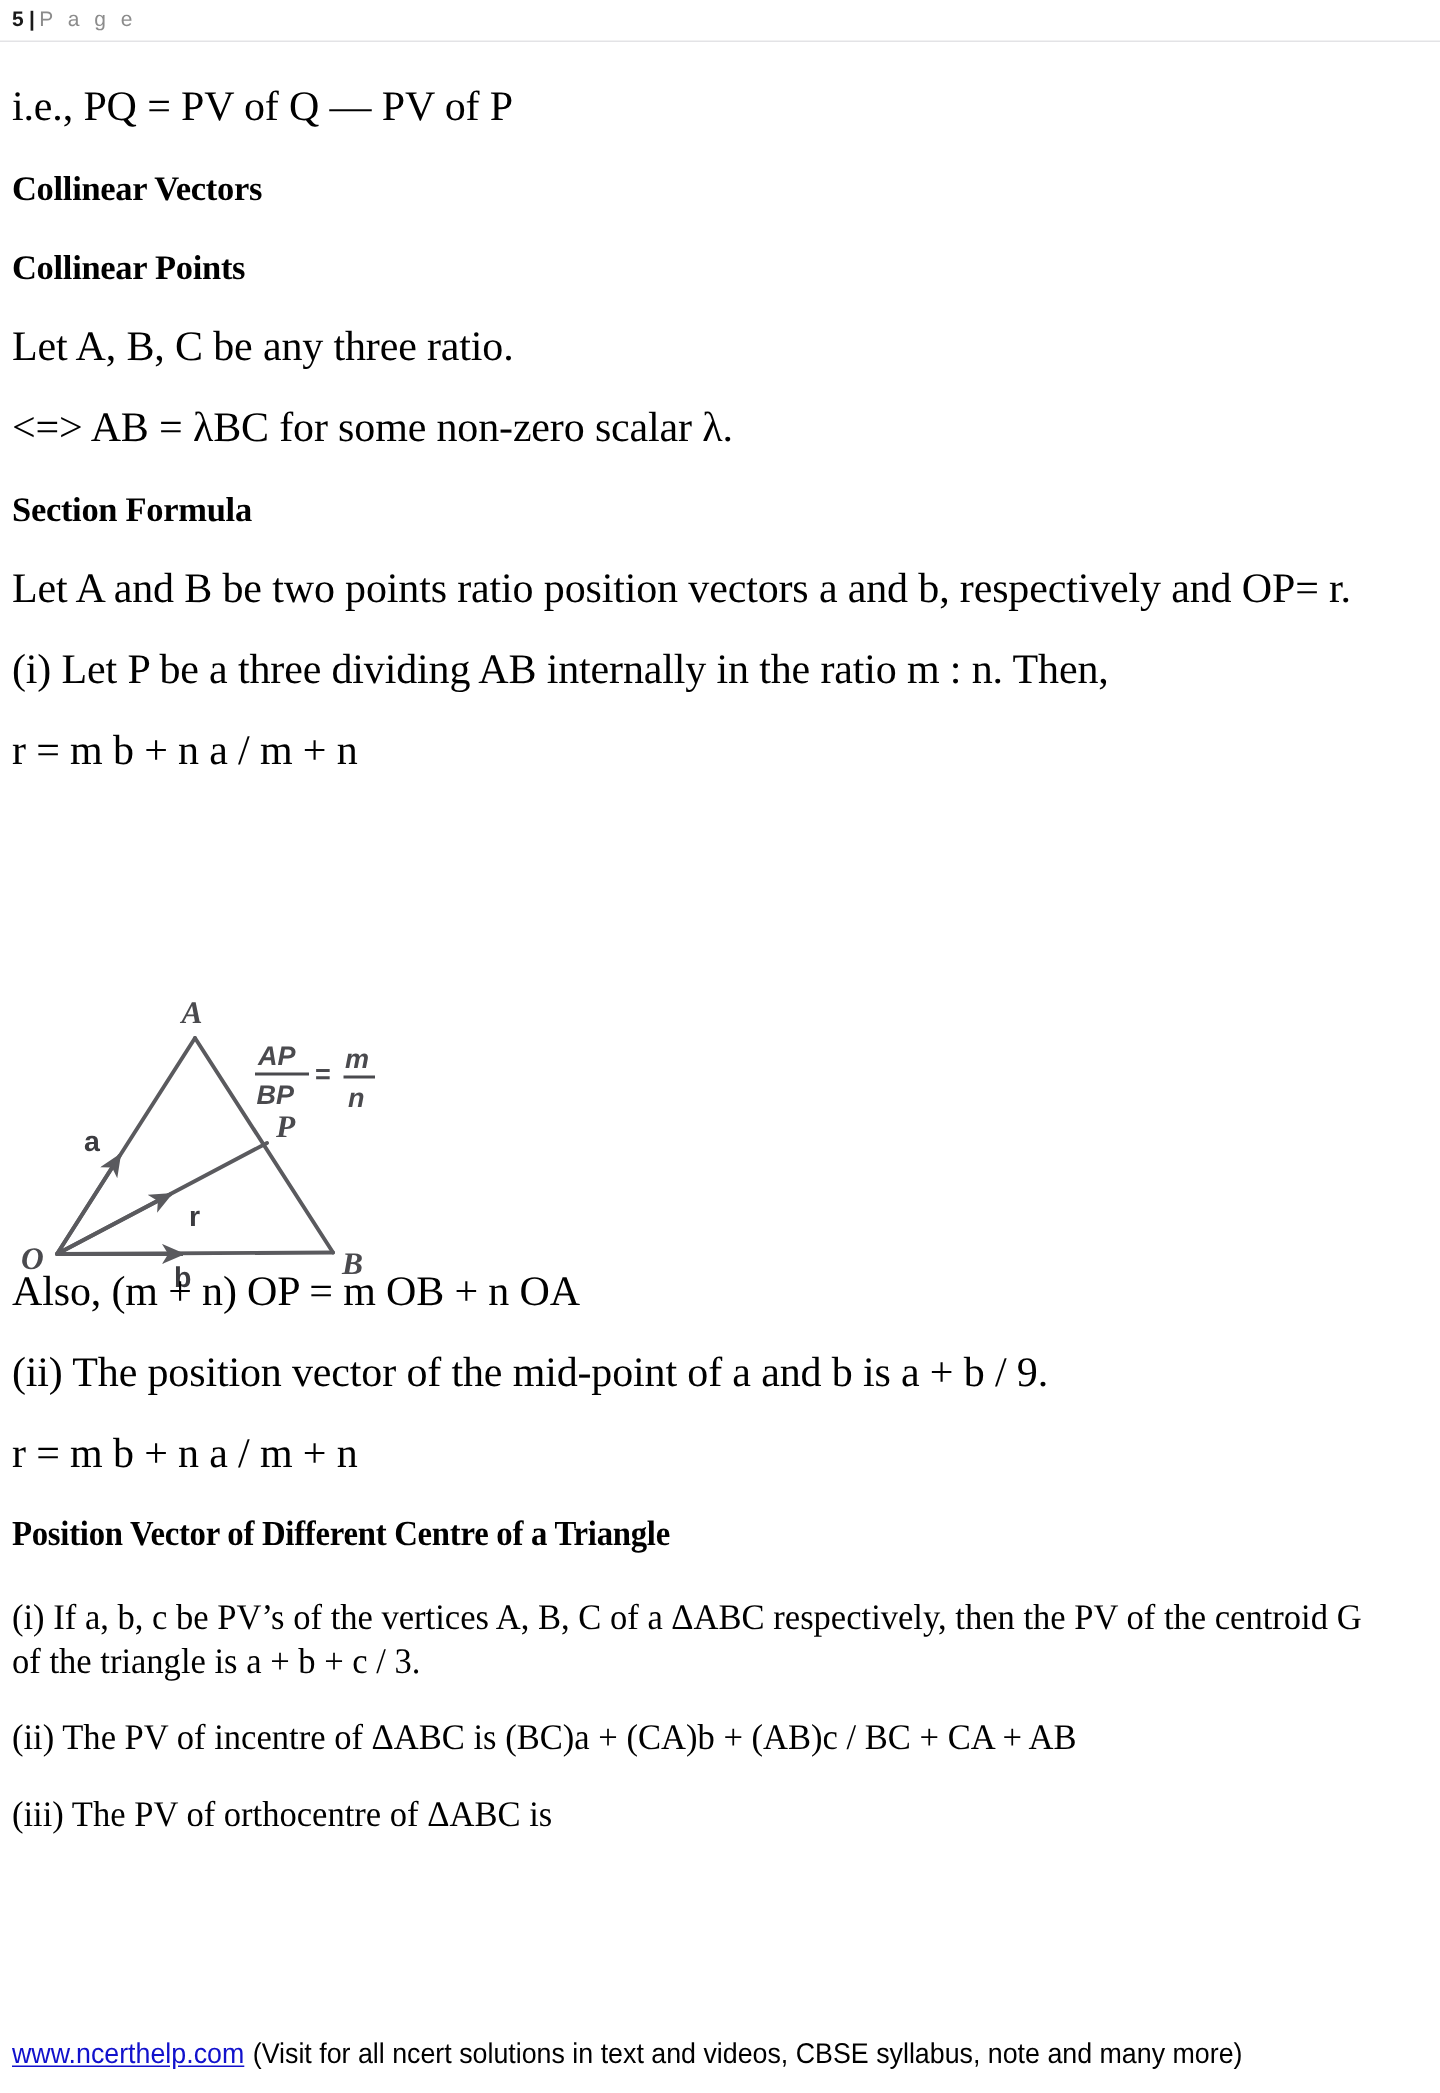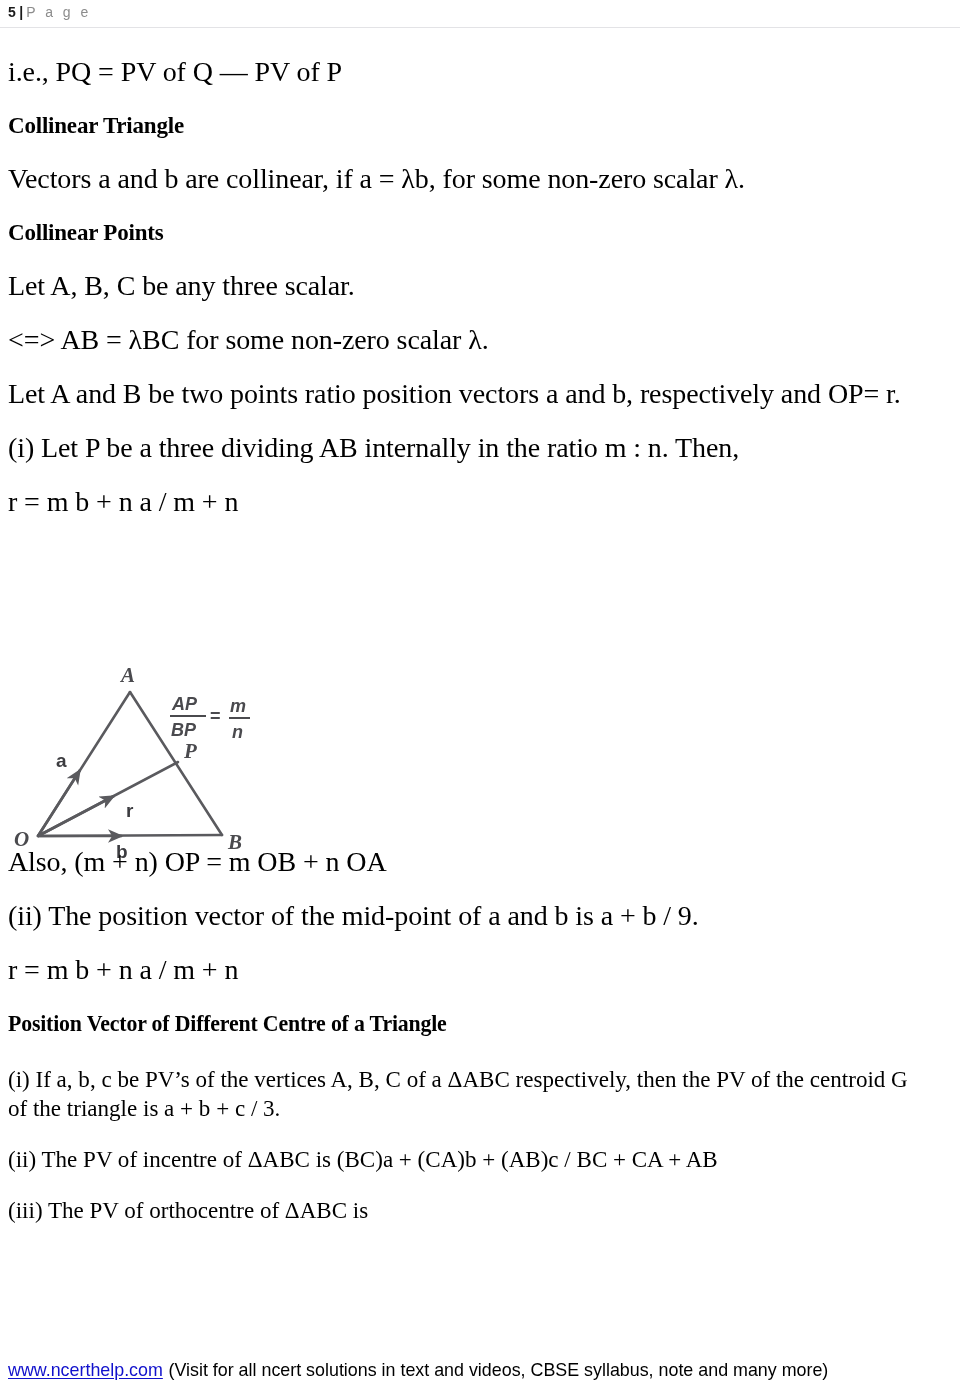--- a/index.html
+++ b/index.html
@@ -138,31 +138,31 @@
   <div class="hdr-inner">
     <span class="hdr-num">5</span><span class="hdr-sep">|</span><span class="hdr-word">P a g e</span>
   </div>
 </div>
 <div class="header-rule"></div>
 
 <div class="doc-body">
 
   <p class="line">i.e., PQ = PV of Q — PV of P</p>
 
-  <p class="heading">Collinear Triangle</p>
-
-  <p class="line">Vectors a and b are collinear, if a = λb, for some non-zero scalar λ.</p>
+  <p class="heading">Collinear Vectors</p>
+
 
   <p class="heading">Collinear Points</p>
 
-  <p class="line">Let A, B, C be any three scalar.</p>
+  <p class="line">Let A, B, C be any three ratio.</p>
 
 
   <p class="line">&lt;=&gt; AB = λBC for some non-zero scalar λ.</p>
 
+  <p class="heading">Section Formula</p>
 
   <p class="line">Let A and B be two points ratio position vectors a and b, respectively and OP= r.</p>
 
   <p class="line">(i) Let P be a three dividing AB internally in the ratio m : n. Then,</p>
 
   <p class="line">r = m b + n a / m + n</p>
 </div>
 
 <div class="diagram">
   <svg width="280" height="225" viewBox="0 0 280 225">

